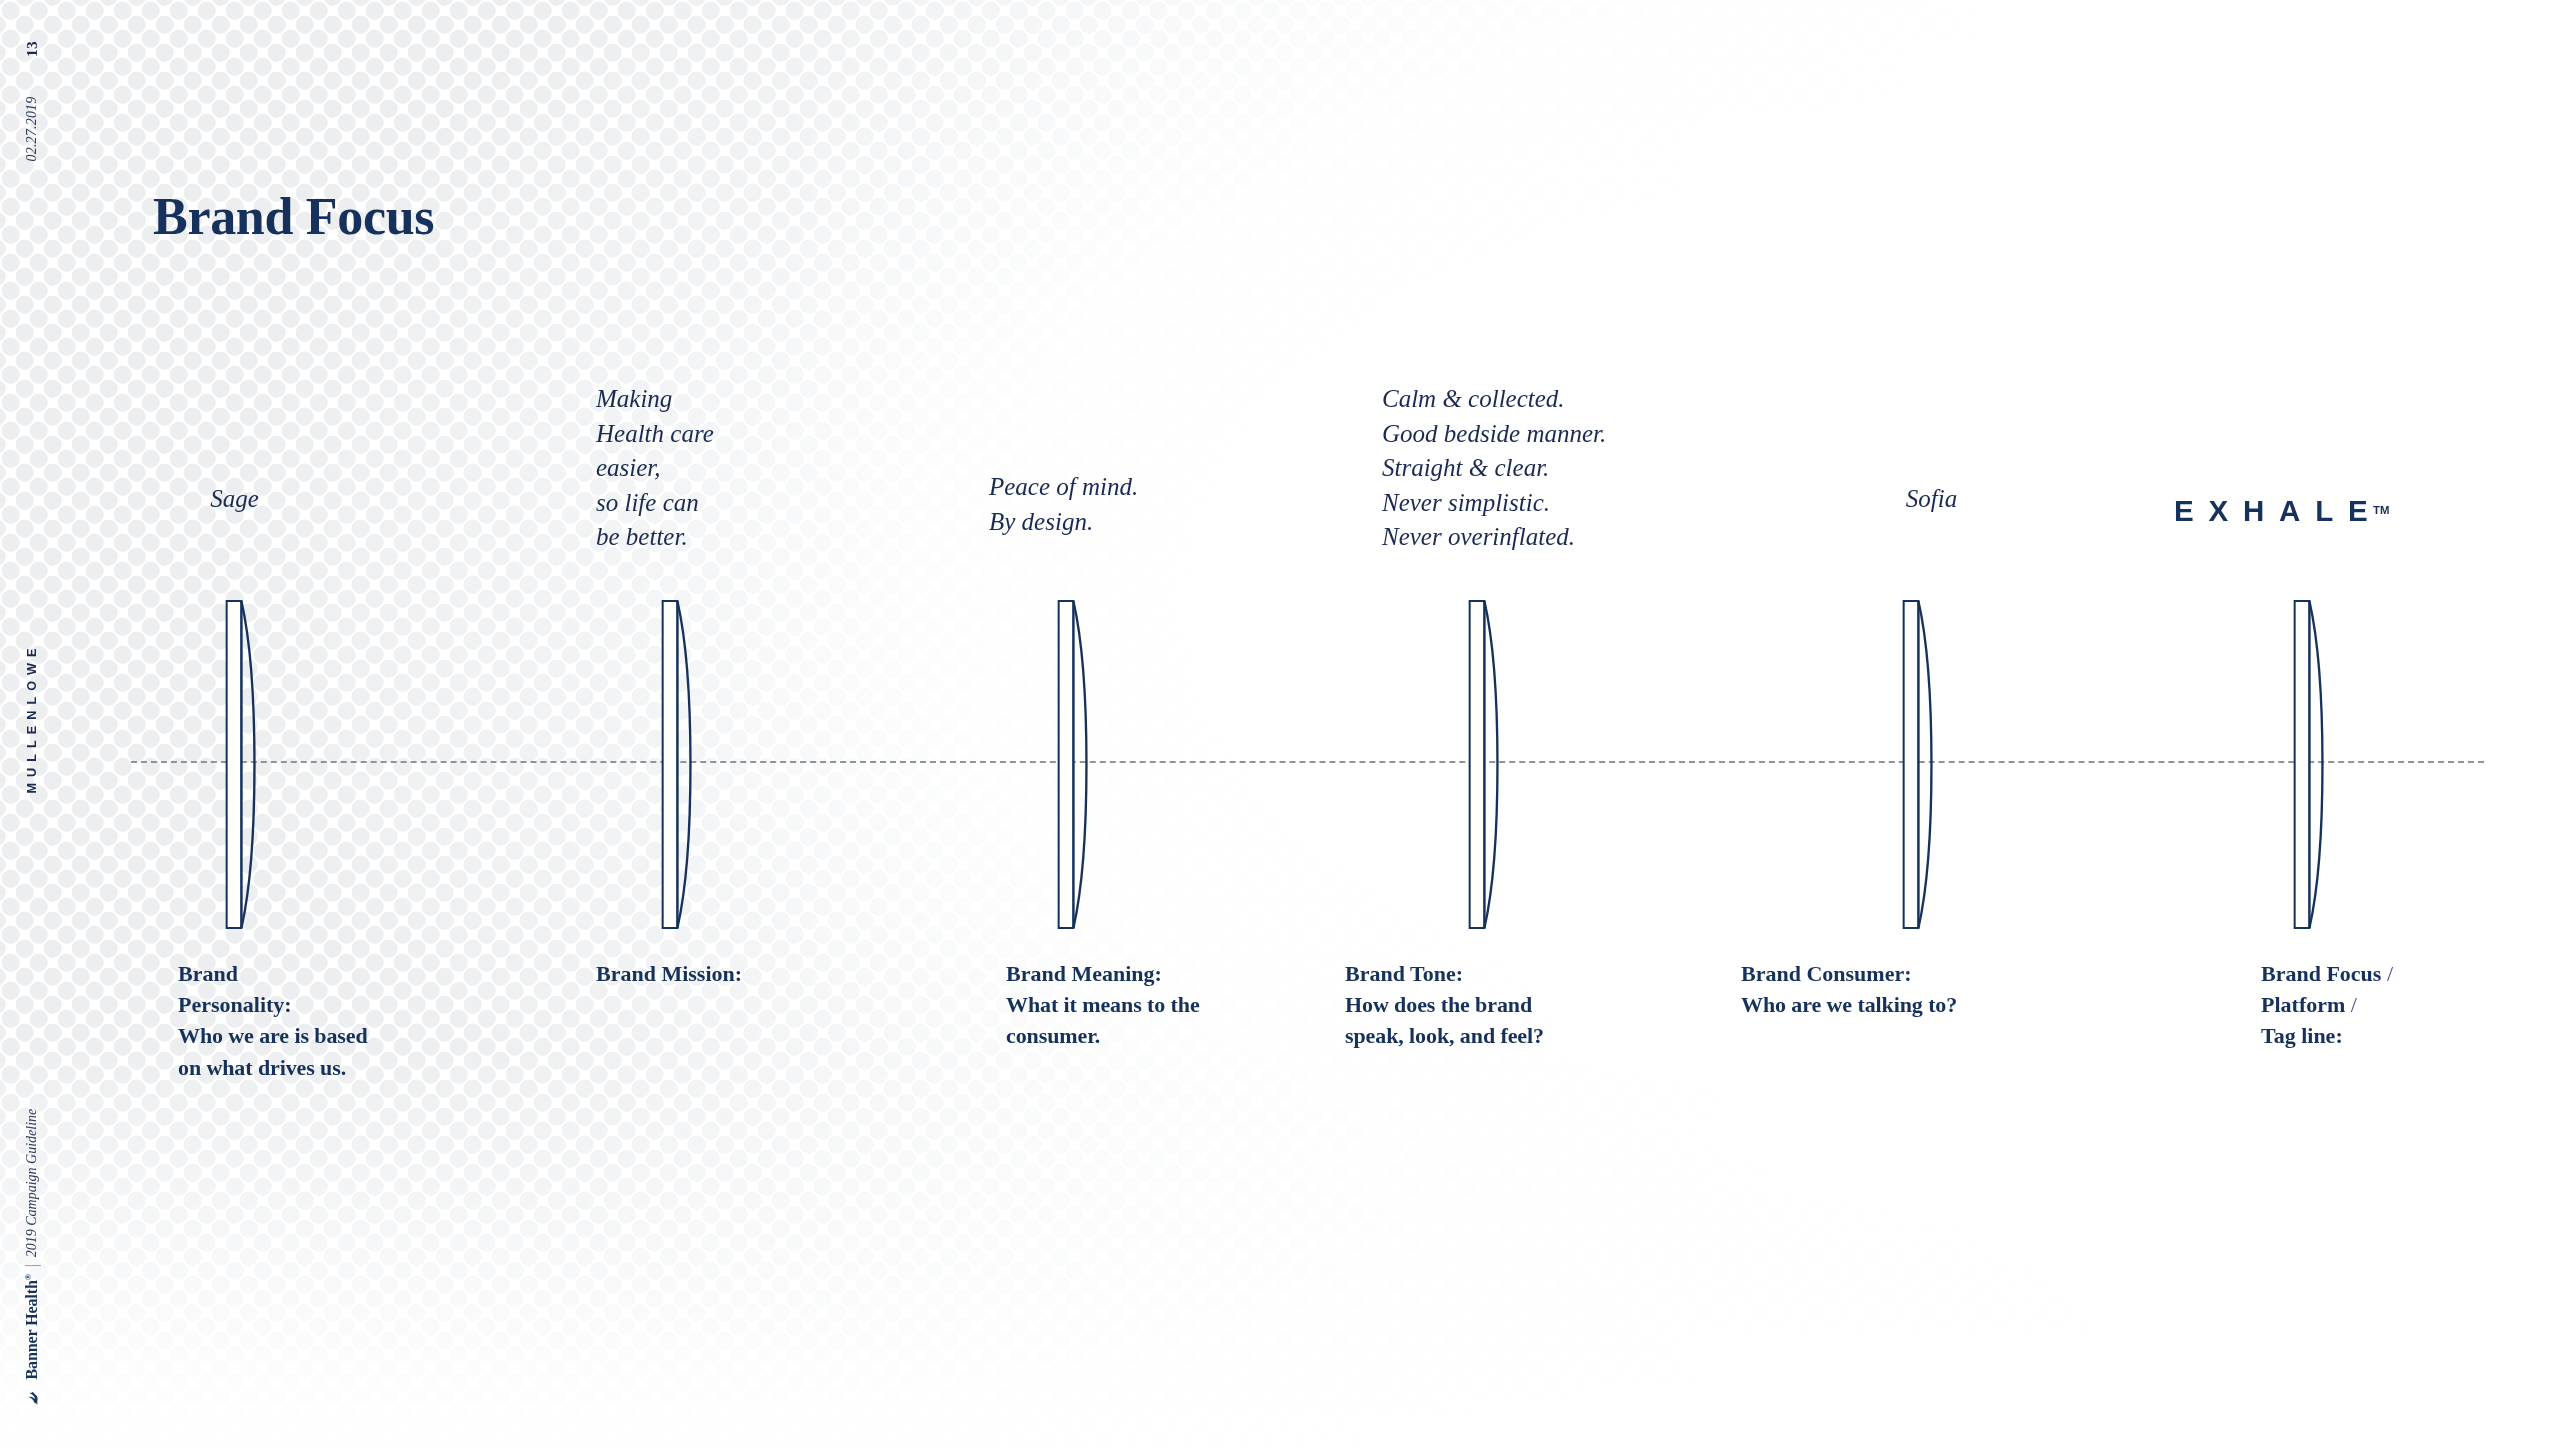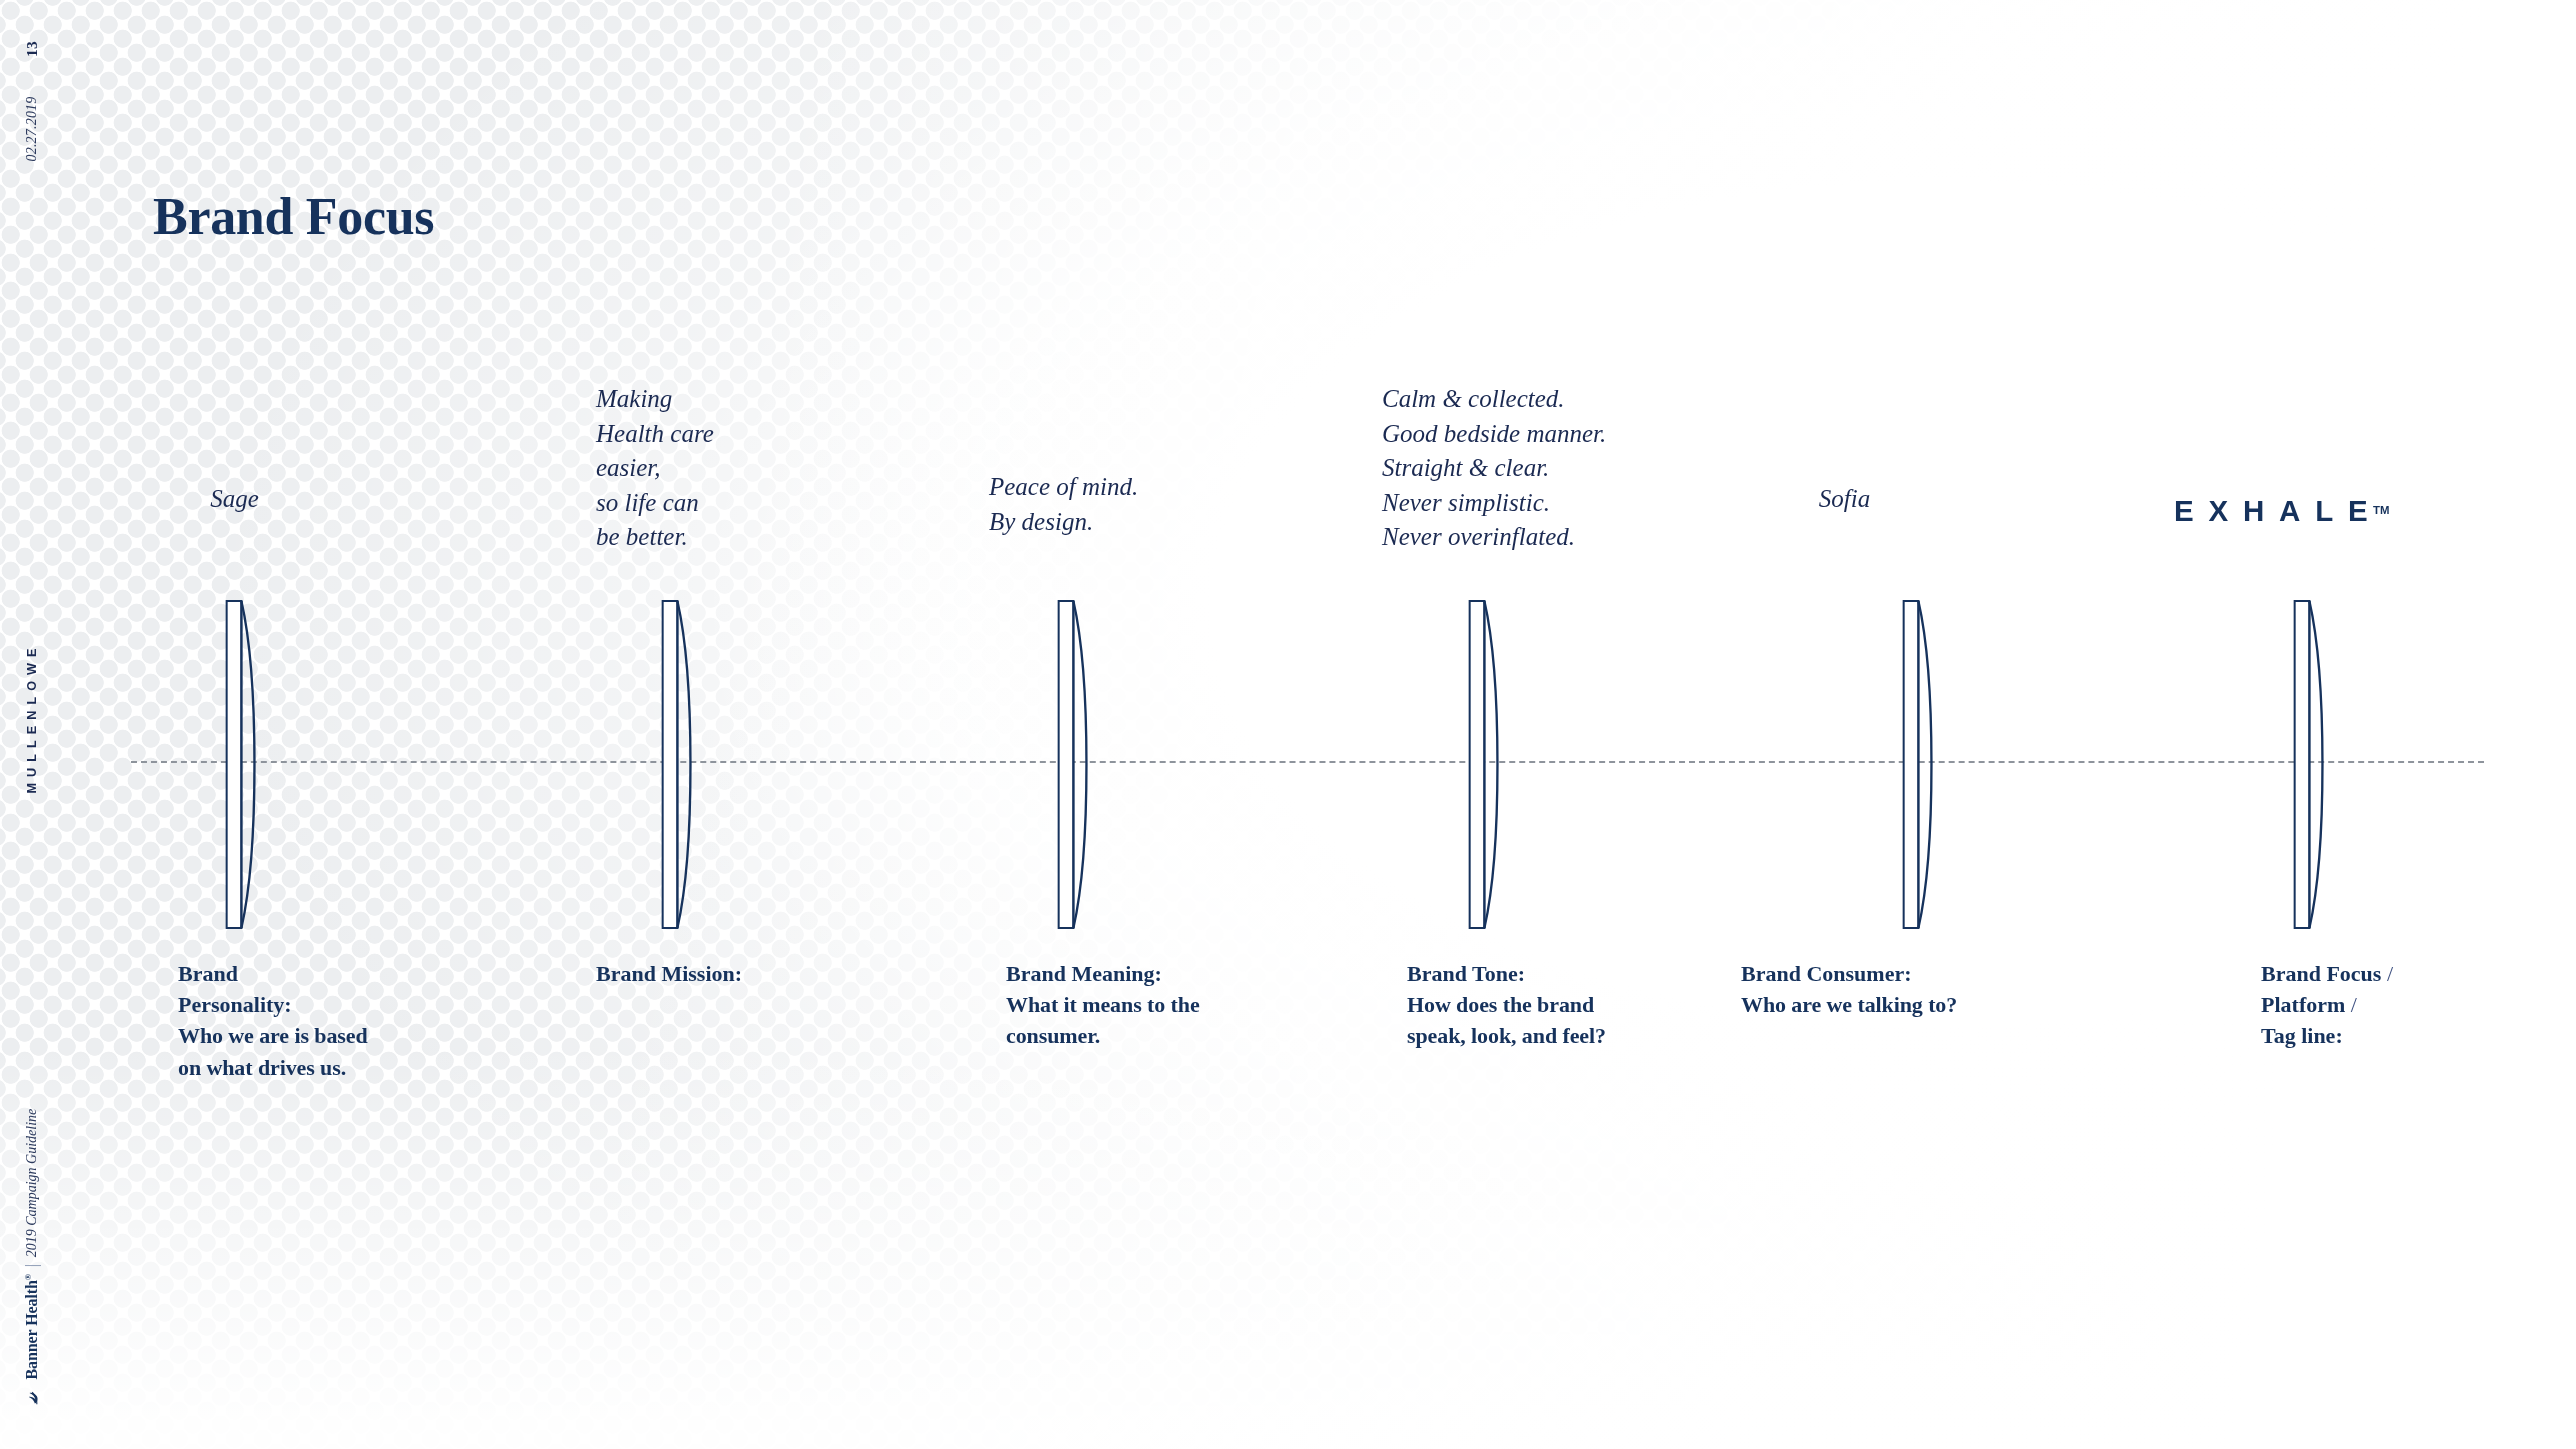--- a/index.html
+++ b/index.html
@@ -292,26 +292,26 @@
 Straight &amp; clear.
 Never simplistic.
 Never overinflated.</div>
       <div class="lens-wrap" style="left: 1464px;">
 <svg width="81" height="335" viewBox="0 0 120 500">
   <path d="M8 6 L30 6 L30 494 L8 494 Z" fill="#ffffff" stroke="#16325c" stroke-width="3" stroke-linejoin="miter"></path>
   <path d="M30 6 C56 120, 56 380, 30 494" fill="none" stroke="#16325c" stroke-width="3.5"></path>
   <path d="M30 6 L30 494" fill="none" stroke="#16325c" stroke-width="3"></path>
 </svg>
       </div>
-      <div class="col-cap" style="left: 1407px;">
+      <div class="col-cap" style="left: 1345px;">
         <span class="cap-label">Brand Tone:</span>
         <span class="cap-desc">How does the brand
 speak, look, and feel?</span>
       </div>
-      <div class="col-top centered" style="left: 1764px; top: 482px; width: 161px;">Sofia</div>
+      <div class="col-top centered" style="left: 1851px; top: 482px; width: 161px;">Sofia</div>
       <div class="lens-wrap" style="left: 1898px;">
 <svg width="81" height="335" viewBox="0 0 120 500">
   <path d="M8 6 L30 6 L30 494 L8 494 Z" fill="#ffffff" stroke="#16325c" stroke-width="3" stroke-linejoin="miter"></path>
   <path d="M30 6 C56 120, 56 380, 30 494" fill="none" stroke="#16325c" stroke-width="3.5"></path>
   <path d="M30 6 L30 494" fill="none" stroke="#16325c" stroke-width="3"></path>
 </svg>
       </div>
       <div class="col-cap" style="left: 1741px;">
         <span class="cap-label">Brand Consumer:</span>
         <span class="cap-desc">Who are we talking to?</span>

